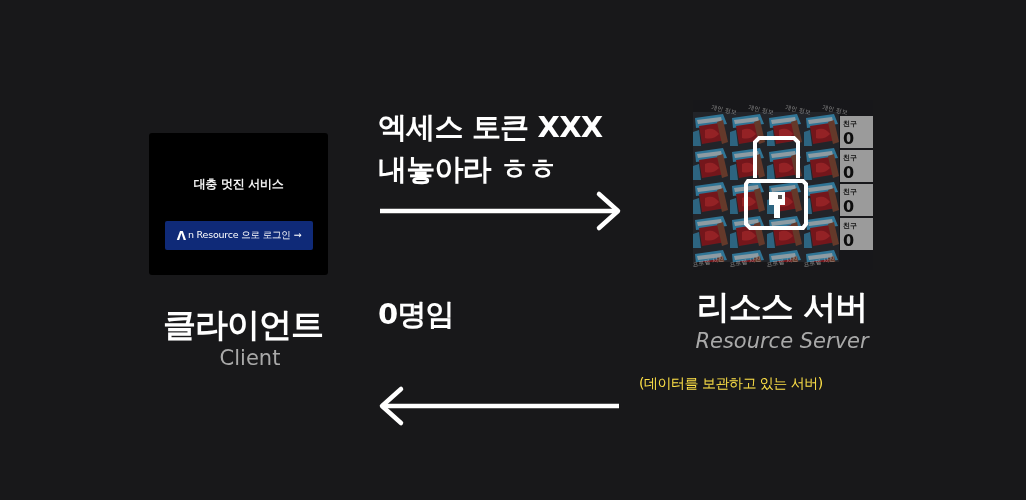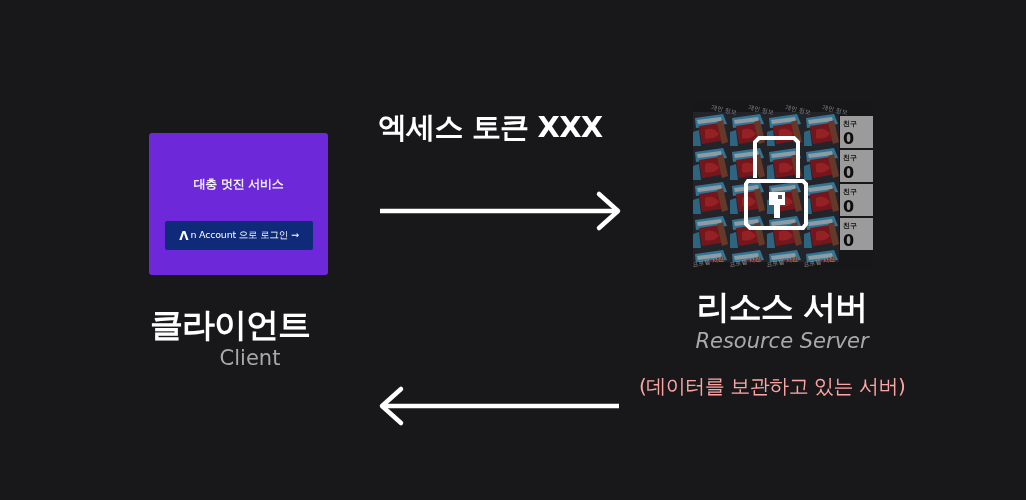--- a/index.html
+++ b/index.html
@@ -1,21 +1,21 @@
 <!DOCTYPE html>
 <html><head>
 <meta charset="utf-8">
 <style>
   * { box-sizing: border-box; margin: 0; padding: 0; }
   html, body { width: 1026px; height: 500px; background: #18181a; overflow: hidden; }
   body { position: relative; font-family: "DejaVu Sans", "Liberation Sans", sans-serif; color: #ffffff; }
 
   .client-card {
     position: absolute; left: 149px; top: 133px; width: 179px; height: 142px;
-    background: #6d28d9; border-radius: 3px;
+    background: #000000; border-radius: 3px;
   }
   .client-card .service-title {
     position: absolute; left: 0; right: 0; top: 43px; text-align: center;
     font-size: 12px; font-weight: bold; color: #f2f2f2; letter-spacing: -0.3px;
   }
   .login-btn {
     position: absolute; left: 16px; top: 88px; width: 148px; height: 29px;
     background: #0f2a78; border-radius: 2px; display: flex; align-items: center;
     justify-content: center; font-size: 9.5px; color: #ffffff; gap: 1px; cursor: pointer;
     letter-spacing: -0.2px;
@@ -23,21 +23,21 @@
   .login-btn .logo { font-weight: bold; font-size: 12px; margin-right: 1px; }
 
   .entity-title {
     position: absolute; font-size: 33px; font-weight: bold; color: #ffffff; letter-spacing: -1px;
     text-align: center; line-height: 1;
   }
   .entity-sub {
     position: absolute; font-size: 21px; color: #a9a9a9; text-align: center; line-height: 1;
   }
   .entity-note {
-    position: absolute; font-size: 20px; color: #fca5a5; letter-spacing: -0.5px; line-height: 1;
+    position: absolute; font-size: 14px; color: #fde047; letter-spacing: -0.5px; line-height: 1;
   }
 
   .request-text {
     position: absolute; left: 378px; top: 58px; font-size: 29px; font-weight: bold;
     line-height: 42px; color: #ffffff; letter-spacing: -0.8px; margin-top: 48px;
   }
   .response-text {
     position: absolute; left: 378px; top: 293px; font-size: 29px; font-weight: bold;
     line-height: 42px; color: #ffffff; letter-spacing: -0.8px;
   }
@@ -53,36 +53,38 @@
   }
   .lock-overlay { position: absolute; left: 50px; top: 34px; }
 </style>
 </head>
 <body>
 
 <div class="client-card">
   <div class="service-title">대충 멋진 서비스</div>
   <div class="login-btn">
     <span class="logo">Λ</span>
-    <span>n Account 으로 로그인 →</span>
+    <span>n Resource 으로 로그인 →</span>
   </div>
 </div>
 
-<div class="entity-title" style="left:130px; top:308px; width:200px;">클라이언트</div>
+<div class="entity-title" style="left:143px; top:308px; width:200px;">클라이언트</div>
 <div class="entity-sub" style="left:150px; top:348px; width:200px;">Client</div>
 
 <div class="request-text">
   <div>엑세스 토큰 XXX</div>
+  <div>내놓아라 ㅎㅎ</div>
 </div>
 <svg class="arrow" style="left:375px; top:188px;" width="250" height="46">
   <line x1="5" y1="23" x2="242" y2="23" stroke="#ffffff" stroke-width="4.5"></line>
   <polyline points="224,6 243,23 224,40" fill="none" stroke="#ffffff" stroke-width="4.5" stroke-linecap="round" stroke-linejoin="round"></polyline>
 </svg>
 
 <div class="response-text">
+  <div>0명임</div>
 </div>
 <svg class="arrow" style="left:375px; top:383px;" width="250" height="46">
   <line x1="8" y1="23" x2="244" y2="23" stroke="#ffffff" stroke-width="4.5"></line>
   <polyline points="26,6 7,23 26,40" fill="none" stroke="#ffffff" stroke-width="4.5" stroke-linecap="round" stroke-linejoin="round"></polyline>
 </svg>
 
 <div class="resource-tile">
   <svg class="tile-grid" width="180" height="170">
     <defs>
       <pattern id="tilep" x="0" y="12" width="37" height="34" patternUnits="userSpaceOnUse">

